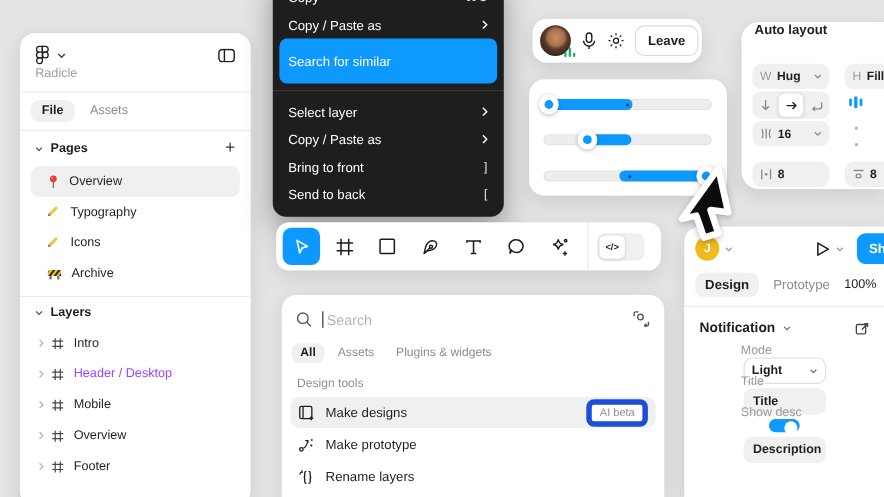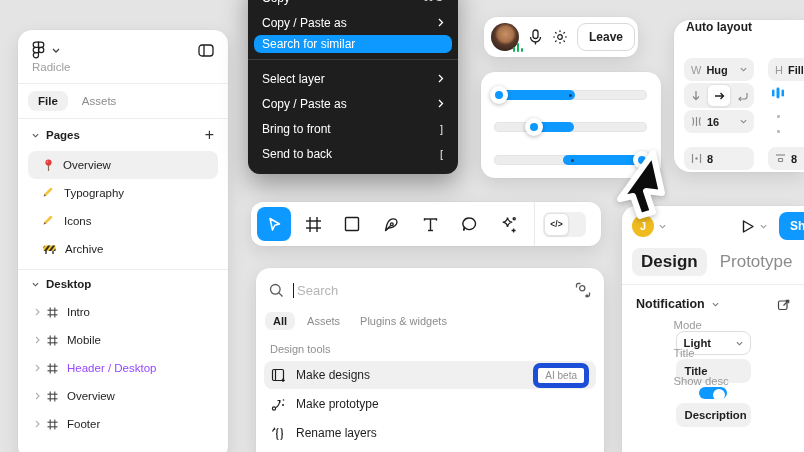--- a/index.html
+++ b/index.html
@@ -26,21 +26,21 @@
   .layer-row{display:flex;align-items:center;gap:7px;height:28px;padding:0 14px 0 17px;font-size:11.5px;}
   .layer-row .lbl{margin-left:2px;}
   .layer-row.hl .lbl{color:var(--purple);}
   .chev{flex:none;}
 
   
   .ctx{position:absolute;left:248px;top:-22px;width:210px;background:#1e1e1e;border-radius:12px;
        box-shadow:0 10px 26px rgba(0,0,0,.35);padding:7px 0 8px;color:#fff;}
   .ctx-row{display:flex;align-items:center;height:25px;padding:0 14px;font-size:12px;}
   .ctx-row .sc{margin-left:auto;font-size:11px;color:#e8e8e8;letter-spacing:1px;}
-  .ctx-row.hl{background:var(--accent);margin:0 6px;padding:0 8px;border-radius:7px;height:18px;}
+  .ctx-row.hl{background:var(--accent);margin:0 6px;padding:0 8px;border-radius:7px;height:41px;}
   .ctx-div{border:none;border-top:1px solid rgba(255,255,255,.14);margin:6px 0;}
 
   
   .voice{left:484px;top:17px;width:154px;height:40px;border-radius:13px;display:flex;align-items:center;gap:9px;padding:0 7px;}
   .avatar-photo{width:28px;height:28px;border-radius:50%;position:relative;flex:none;
      background:radial-gradient(circle at 52% 40%,#c89064 0%,#a9714a 34%,#59392b 48%,#33241c 78%);}
   .eq{position:absolute;right:-4px;bottom:-1px;display:flex;align-items:flex-end;gap:1.5px;}
   .eq i{display:block;width:2.5px;background:#14AE5C;border-radius:2px;}
   .leave-btn{margin-left:auto;border:1px solid #d9d9d9;border-radius:9px;background:#fff;
      padding:6px 11px;font-size:12px;font-weight:700;color:var(--ink);}
@@ -78,21 +78,21 @@
 
   
   .props{left:622px;top:206px;width:182px;height:246px;border-radius:14px 0 0 0;}
   .props-head{display:flex;align-items:center;height:40px;padding:0 0 0 10px;}
   .j-avatar{width:22px;height:22px;border-radius:50%;background:#F0BB1F;color:#fff;font-size:11px;font-weight:700;
      display:flex;align-items:center;justify-content:center;flex:none;}
   .play-group{display:flex;align-items:center;gap:4px;margin-left:auto;}
   .share-btn{flex:none;width:62px;margin-left:12px;margin-right:-37px;background:var(--accent);color:#fff;border:none;
      border-radius:8px;height:28px;font-size:12px;font-weight:700;text-align:left;padding-left:11px;font-family:inherit;}
   .props-tabs{display:flex;align-items:center;gap:4px;padding:2px 8px 8px 10px;}
-  .ptab{padding:4px 9px;border-radius:8px;font-size:17px;color:var(--gray);}
+  .ptab{padding:4px 9px;border-radius:8px;font-size:12px;color:var(--gray);}
   .ptab.active{background:var(--pill);color:var(--ink);font-weight:700;}
   .pzoom{margin-left:auto;font-size:11.5px;color:var(--ink);padding-right:2px;}
   .notif-head{display:flex;align-items:center;gap:7px;padding:12px 14px 8px;font-size:12.5px;font-weight:700;}
   .notif-desc{padding:0 16px 10px 14px;font-size:11.3px;line-height:1.35;color:#2c2c2c;}
   .prop-row{display:flex;align-items:center;height:24px;margin:0 14px 4px;flex-direction:column;}
   .prop-row .plabel{flex:none;width:79px;font-size:11.3px;color:#9a9a9a;}
   .pctrl{flex:none;width:75px;height:24px;border-radius:8px;display:flex;align-items:center;font-size:11.3px;font-weight:700;}
   .pctrl.dropdown{background:#fff;border:1px solid #dedede;padding:0 7px;}
   .pctrl.dropdown .chev{margin-left:auto;}
   .pctrl.input{background:var(--pill);padding:0 9px;}
@@ -196,69 +196,69 @@
     </span>
     <span>Archive</span>
   </div>
   <hr class="divider" style="margin-top:6px;">
   <div class="sec-head">
     <span class="chev">
       <svg width="7" height="5" viewBox="0 0 8 5" fill="none" stroke="#555" stroke-width="1.3">
           <polyline points="1,1 4,4 7,1"></polyline>
         </svg>
     </span>
-    <span>Desktop</span>
+    <span>Layers</span>
   </div>
   <div class="layer-row">
     <span class="chev">
         <svg width="5" height="8" viewBox="0 0 5 8" fill="none" stroke="#b3b3b3" stroke-width="1.2">
           <polyline points="1,1 4,4 1,7"></polyline>
         </svg>
       </span>
     <span>
         <svg width="11" height="11" viewBox="0 0 11 11" stroke="#474747" stroke-width="1.1">
           <line x1="3.2" y1="0.5" x2="3.2" y2="10.5"></line>
           <line x1="7.8" y1="0.5" x2="7.8" y2="10.5"></line>
           <line x1="0.5" y1="3.2" x2="10.5" y2="3.2"></line>
           <line x1="0.5" y1="7.8" x2="10.5" y2="7.8"></line>
         </svg>
       </span>
     <span class="lbl">Intro</span>
   </div>
-  <div class="layer-row">
+  <div class="layer-row hl">
     <span class="chev">
         <svg width="5" height="8" viewBox="0 0 5 8" fill="none" stroke="#b3b3b3" stroke-width="1.2">
           <polyline points="1,1 4,4 1,7"></polyline>
         </svg>
       </span>
     <span>
         <svg width="11" height="11" viewBox="0 0 11 11" stroke="#474747" stroke-width="1.1">
           <line x1="3.2" y1="0.5" x2="3.2" y2="10.5"></line>
           <line x1="7.8" y1="0.5" x2="7.8" y2="10.5"></line>
           <line x1="0.5" y1="3.2" x2="10.5" y2="3.2"></line>
           <line x1="0.5" y1="7.8" x2="10.5" y2="7.8"></line>
         </svg>
       </span>
-    <span class="lbl">Mobile</span>
-  </div>
-  <div class="layer-row hl">
+    <span class="lbl">Header / Desktop</span>
+  </div>
+  <div class="layer-row">
     <span class="chev">
         <svg width="5" height="8" viewBox="0 0 5 8" fill="none" stroke="#b3b3b3" stroke-width="1.2">
           <polyline points="1,1 4,4 1,7"></polyline>
         </svg>
       </span>
     <span>
         <svg width="11" height="11" viewBox="0 0 11 11" stroke="#474747" stroke-width="1.1">
           <line x1="3.2" y1="0.5" x2="3.2" y2="10.5"></line>
           <line x1="7.8" y1="0.5" x2="7.8" y2="10.5"></line>
           <line x1="0.5" y1="3.2" x2="10.5" y2="3.2"></line>
           <line x1="0.5" y1="7.8" x2="10.5" y2="7.8"></line>
         </svg>
       </span>
-    <span class="lbl">Header / Desktop</span>
+    <span class="lbl">Mobile</span>
   </div>
   <div class="layer-row">
     <span class="chev">
         <svg width="5" height="8" viewBox="0 0 5 8" fill="none" stroke="#b3b3b3" stroke-width="1.2">
           <polyline points="1,1 4,4 1,7"></polyline>
         </svg>
       </span>
     <span>
         <svg width="11" height="11" viewBox="0 0 11 11" stroke="#474747" stroke-width="1.1">
           <line x1="3.2" y1="0.5" x2="3.2" y2="10.5"></line>

